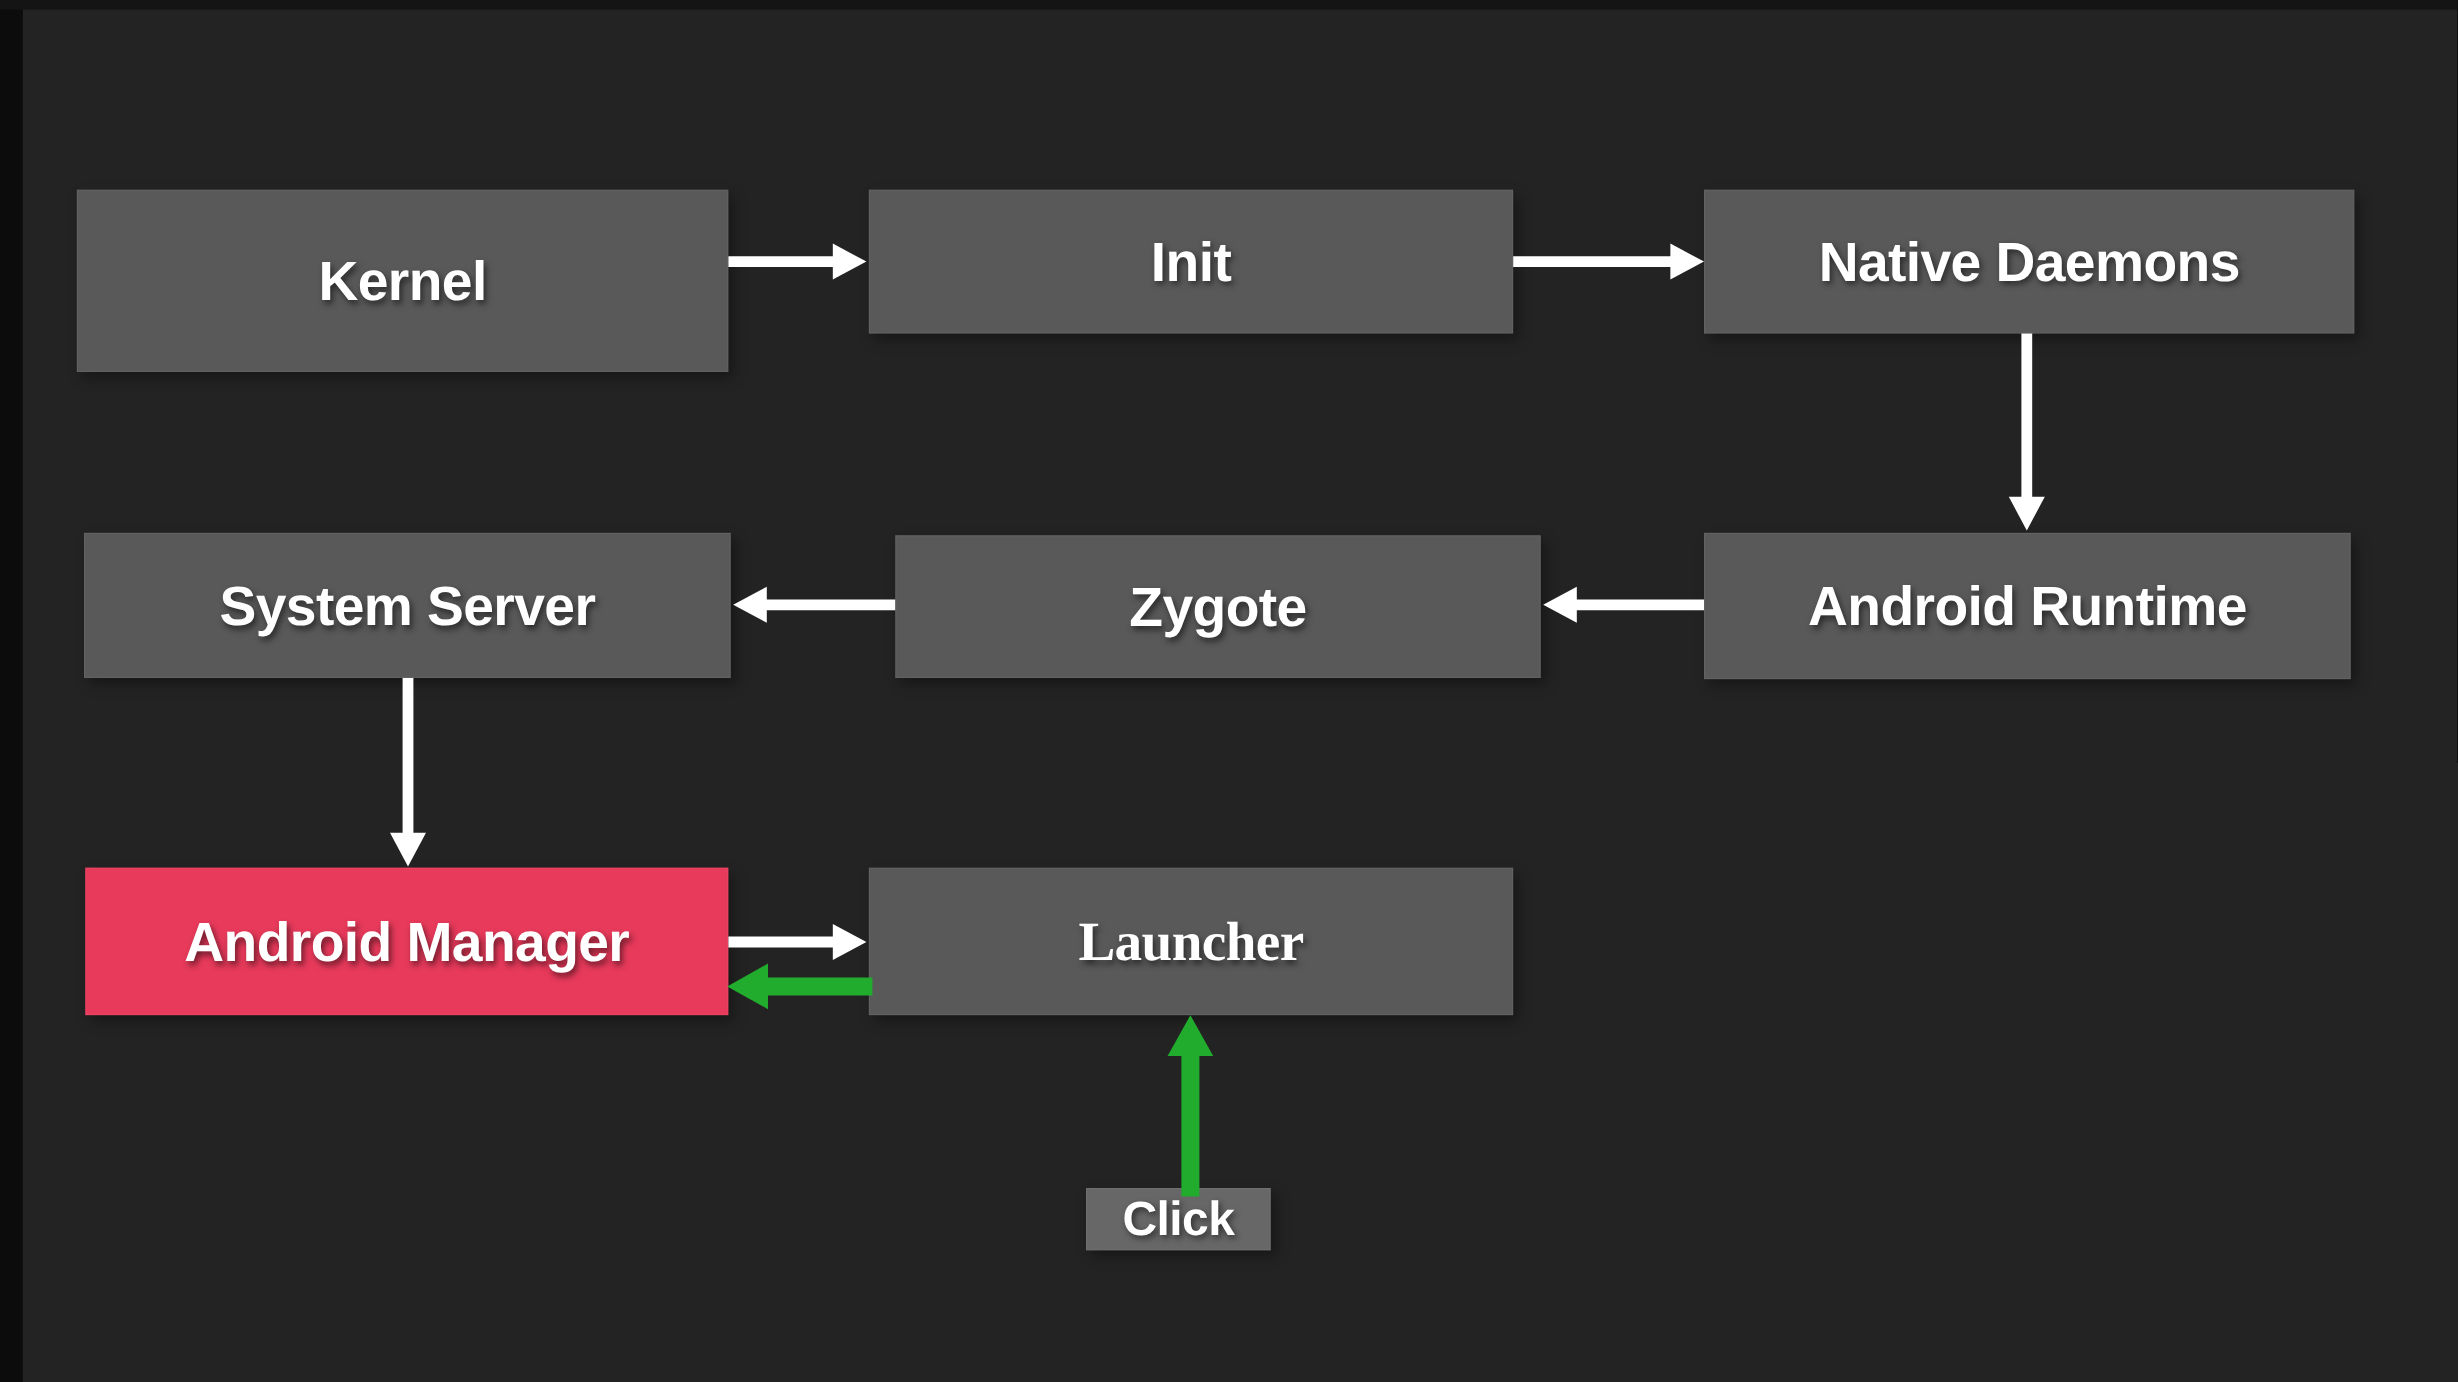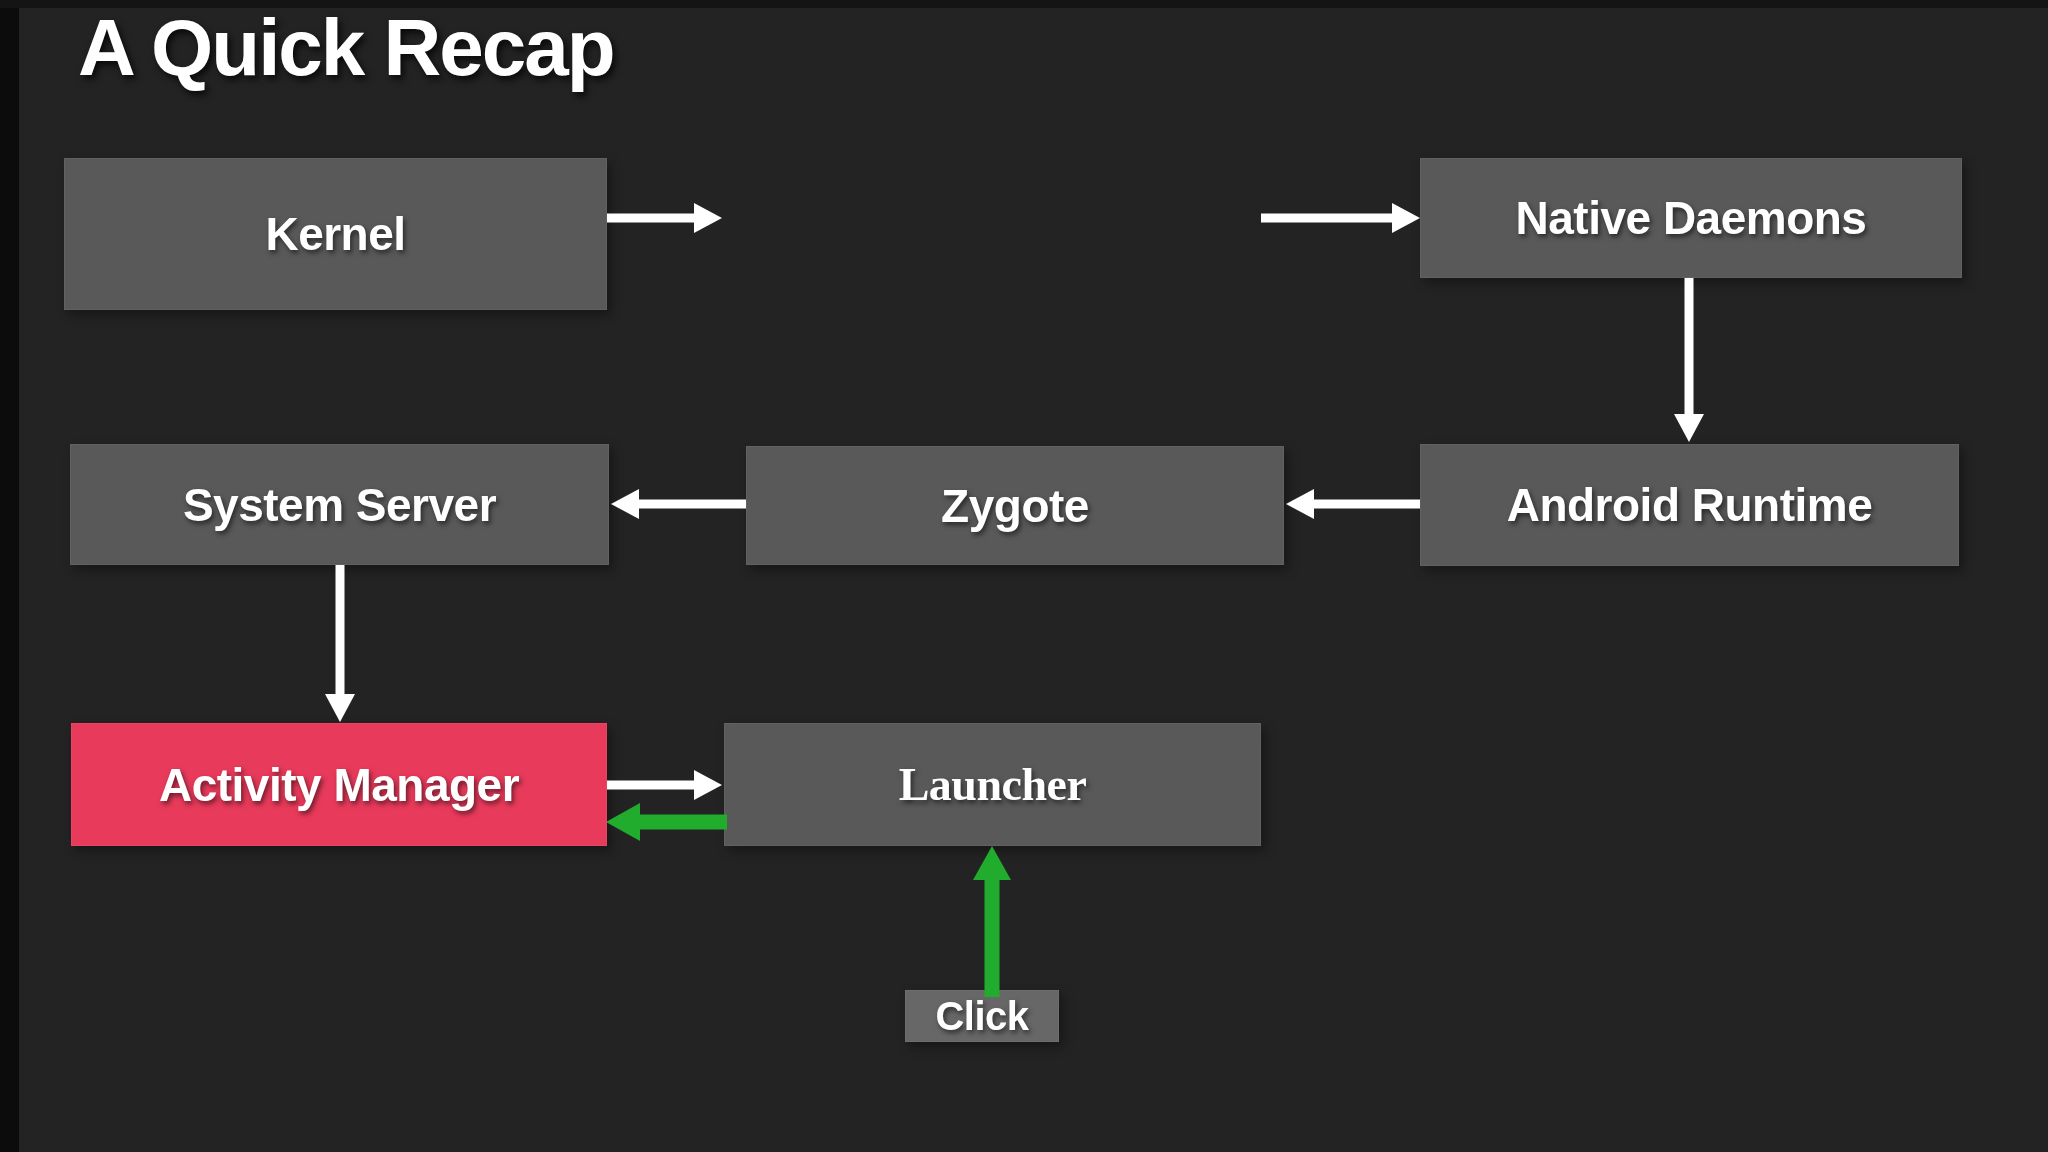--- a/index.html
+++ b/index.html
@@ -44,39 +44,41 @@
   .ag line{stroke:var(--arrow_green,#21ac2e);stroke-width:15px;}
   .ag polygon{fill:var(--arrow_green,#21ac2e);}
 </style>
 </head>
 <body>
 
 <div class="slide">
   <div class="bar-left"></div>
   <div class="bar-top"></div>
 
-  <h1 class="title">A Quick Recap</h1>
 
   <div class="node" id="node-kernel">
     <span>Kernel</span>
+  </div>
+  <div class="node" id="node-init">
+    <span>Init</span>
   </div>
   <div class="node" id="node-system-server">
     <span>System Server</span>
   </div>
   <div class="node" id="node-native-daemons">
     <span>Native Daemons</span>
   </div>
   <div class="node" id="node-zygote">
     <span>Zygote</span>
   </div>
   <div class="node" id="node-android-runtime">
     <span>Android Runtime</span>
   </div>
   <div class="node" id="node-activity-manager">
-    <span>Activity Manager</span>
+    <span>Android Manager</span>
   </div>
   <div class="node" id="node-launcher">
     <span>Launcher</span>
   </div>
   <div class="node" id="node-click">
     <span>Click</span>
   </div>
 
   <svg class="arrows" viewBox="0 0 2048 1152" xmlns="http://www.w3.org/2000/svg">
     <g class="aw">

